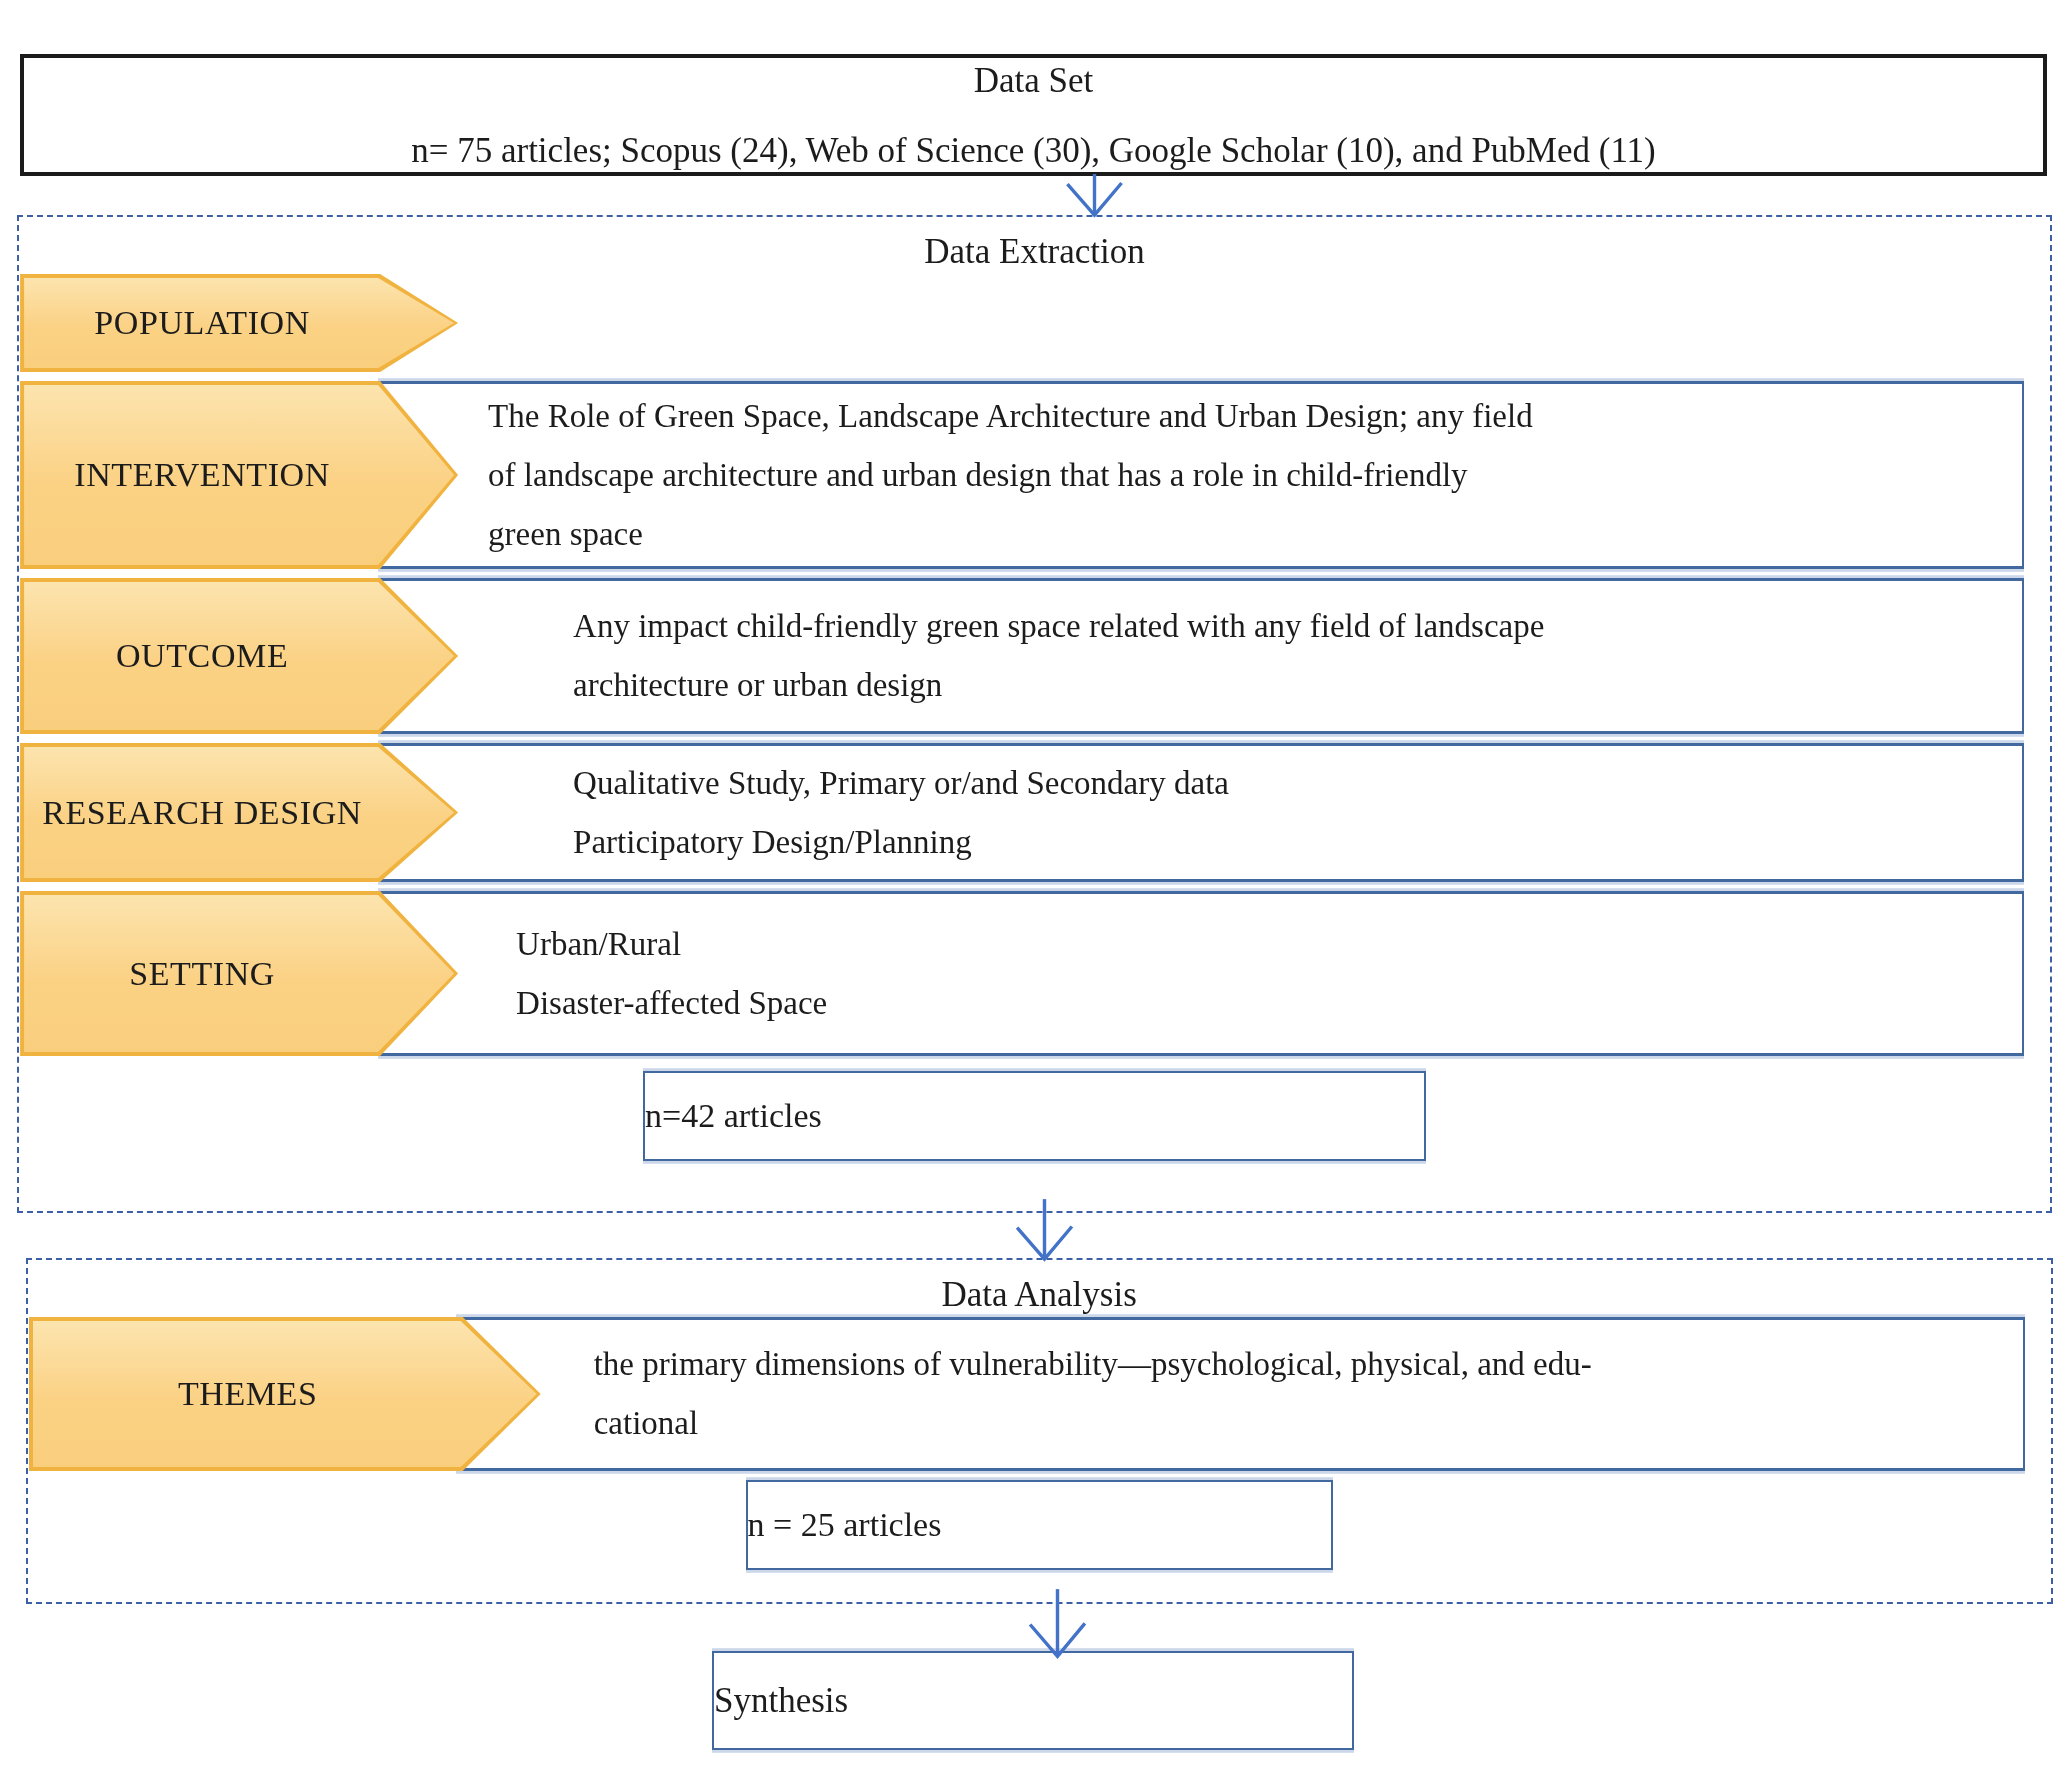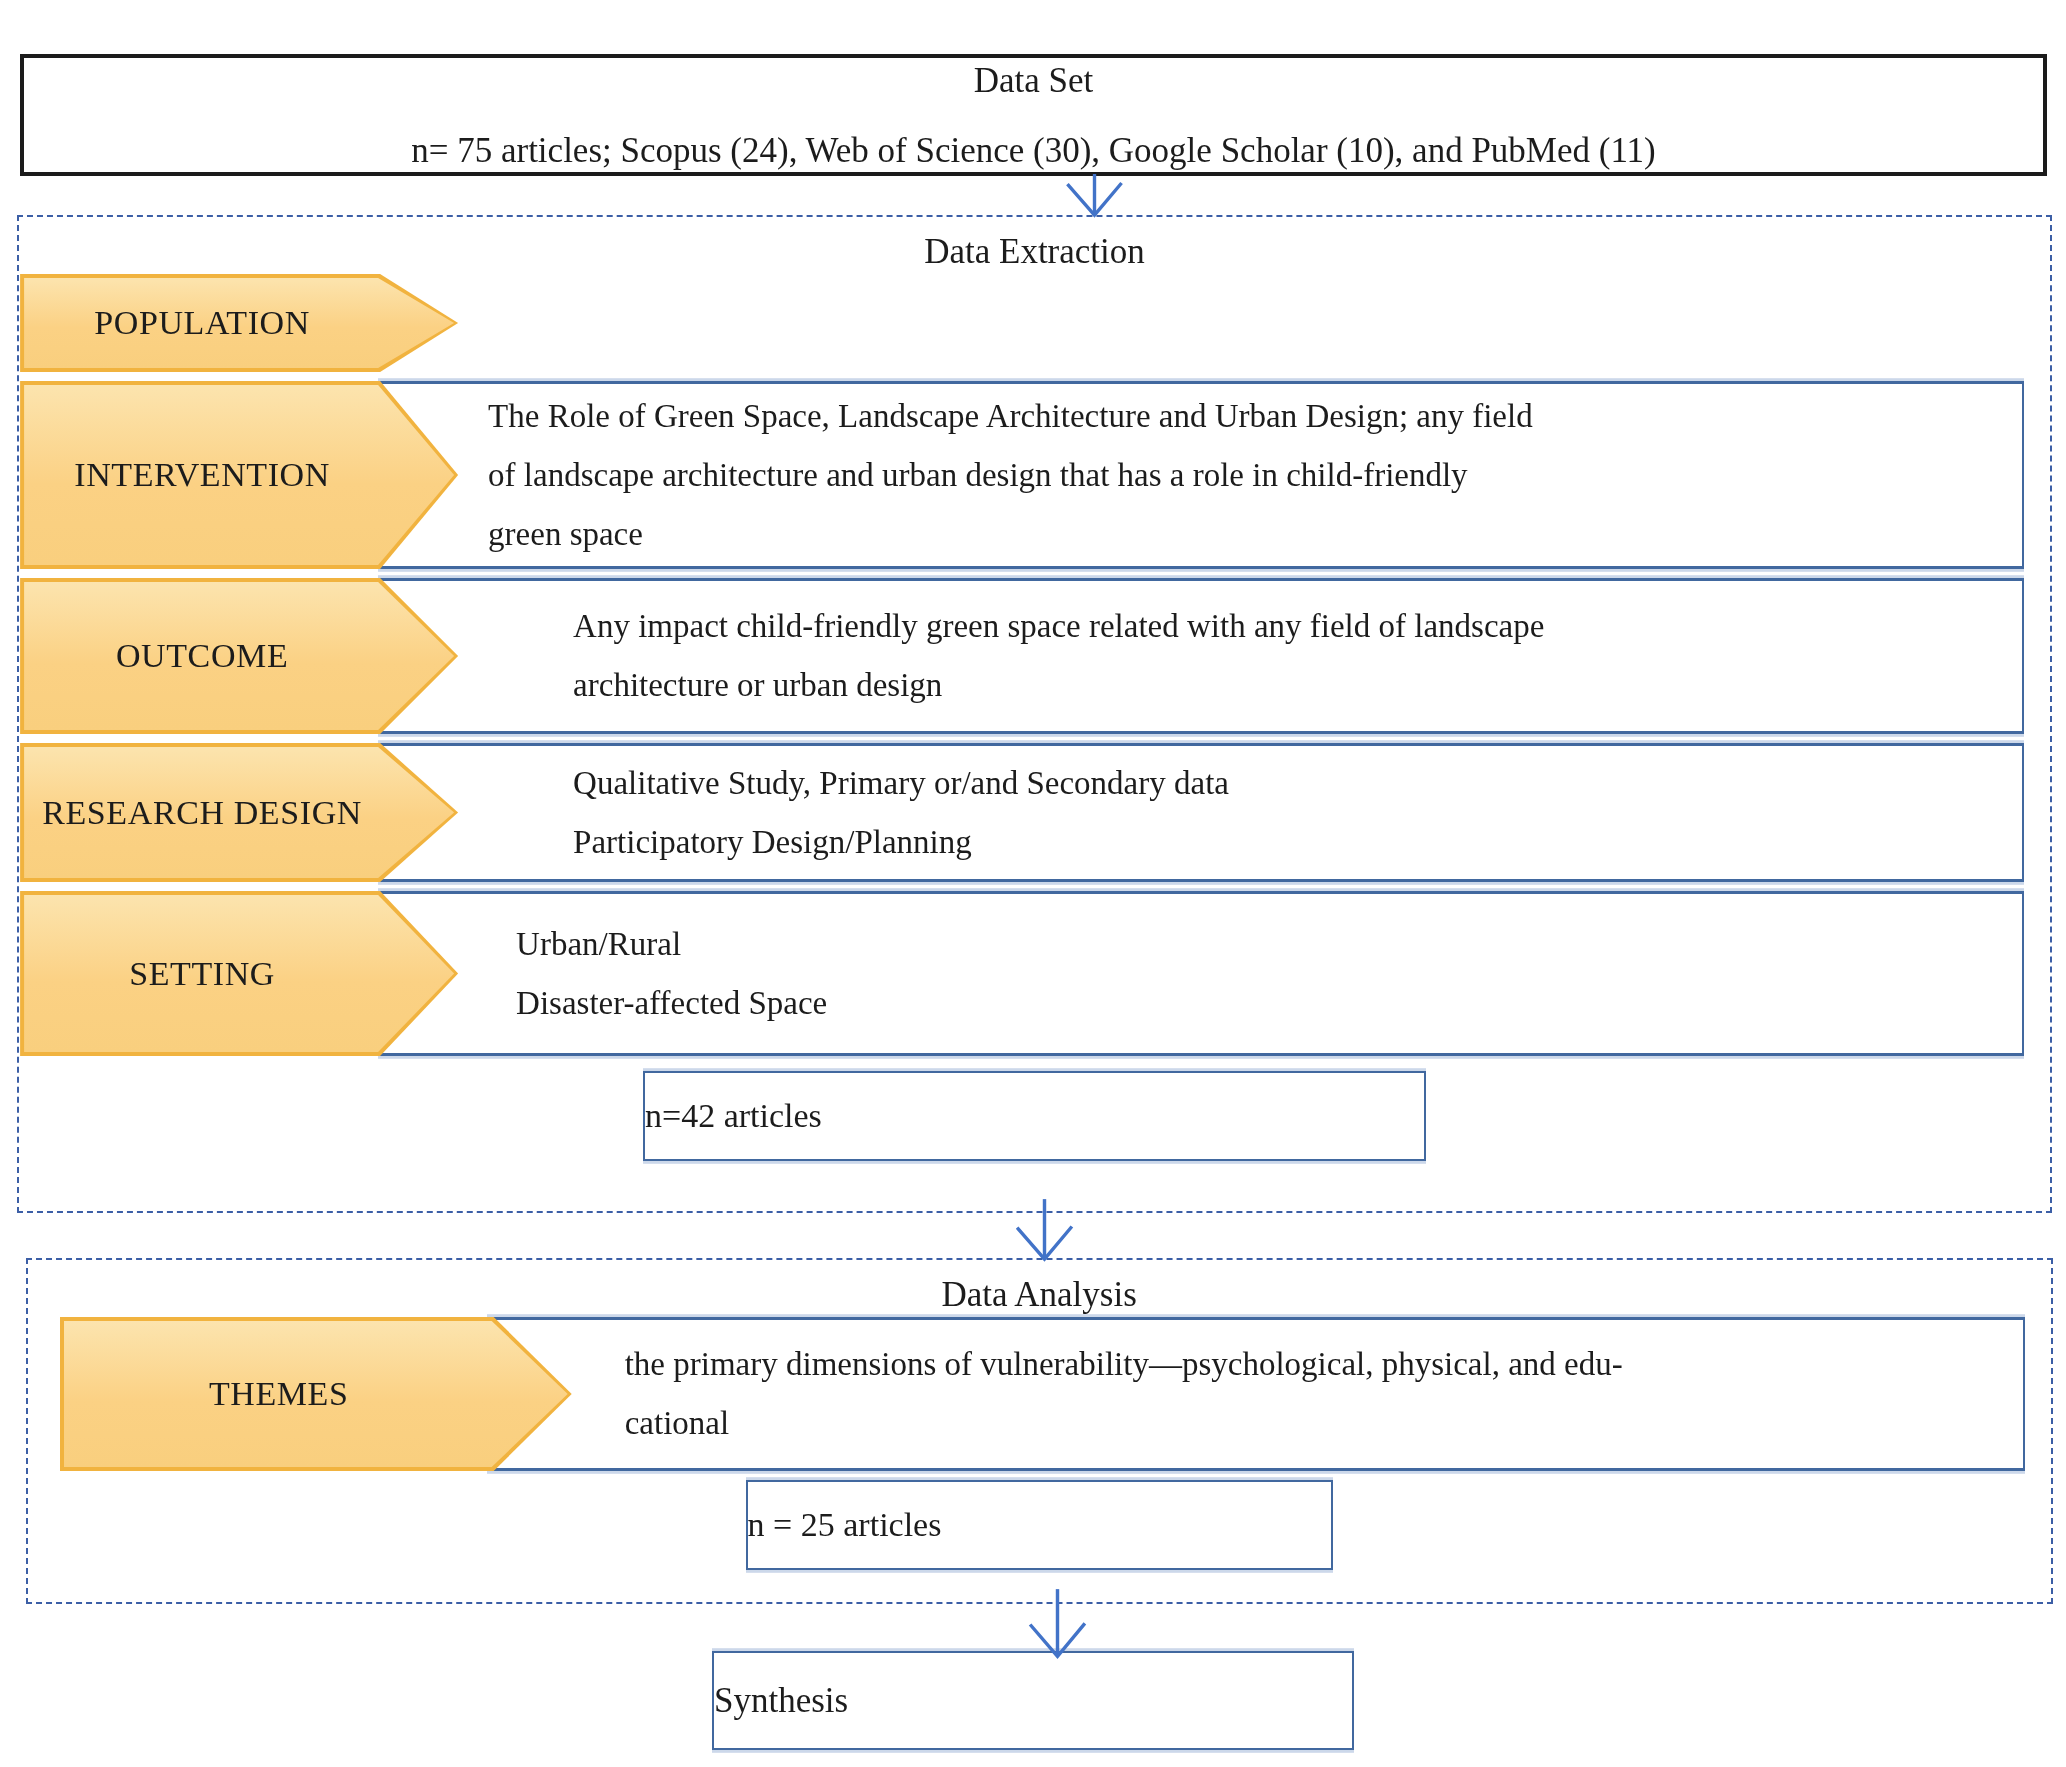--- a/index.html
+++ b/index.html
@@ -36,21 +36,21 @@
     flex:0 0 438px; margin-right:-80px; position:relative; z-index:2;
     display:flex; align-items:center; justify-content:center;
   }
   .tag::before { content:""; position:absolute; inset:0; background:#f1b33f;
     clip-path:polygon(0 0, calc(100% - 78px) 0, 100% 50%, calc(100% - 78px) 100%, 0 100%); }
   .tag::after  { content:""; position:absolute; inset:4px;
     background:linear-gradient(180deg,#fce4ae 0%,#fbd184 55%,#f9cf7e 100%);
     clip-path:polygon(0 0, calc(100% - 76px) 0, 100% 50%, calc(100% - 76px) 100%, 0 100%); }
   .tag .tag-label { position:relative; z-index:1; font-size:34px; letter-spacing:0.6px;
     padding-right:74px; white-space:nowrap; }
-  .tag-wide { flex:0 0 512px; margin-right:-85px;margin-left:31px; }
+  .tag-wide { flex:0 0 512px; margin-right:-85px; }
 
   .cell {
     flex:1; box-sizing:border-box; background:#ffffff; z-index:1;
     border:2.8px solid #41689f; border-top-width:3.4px; border-bottom-width:3.4px;
     box-shadow:0 -2.8px 0 0 #ccd8ea, 0 2.8px 0 0 #ccd8ea;
     display:flex; flex-direction:column; justify-content:center;
     font-size:33px; line-height:59px; padding:0 40px 0 108px;
   }
   .cell.center { align-items:center; text-align:center; padding:0 23px; }
   .cell.pad-lg { padding-left:193px; }

